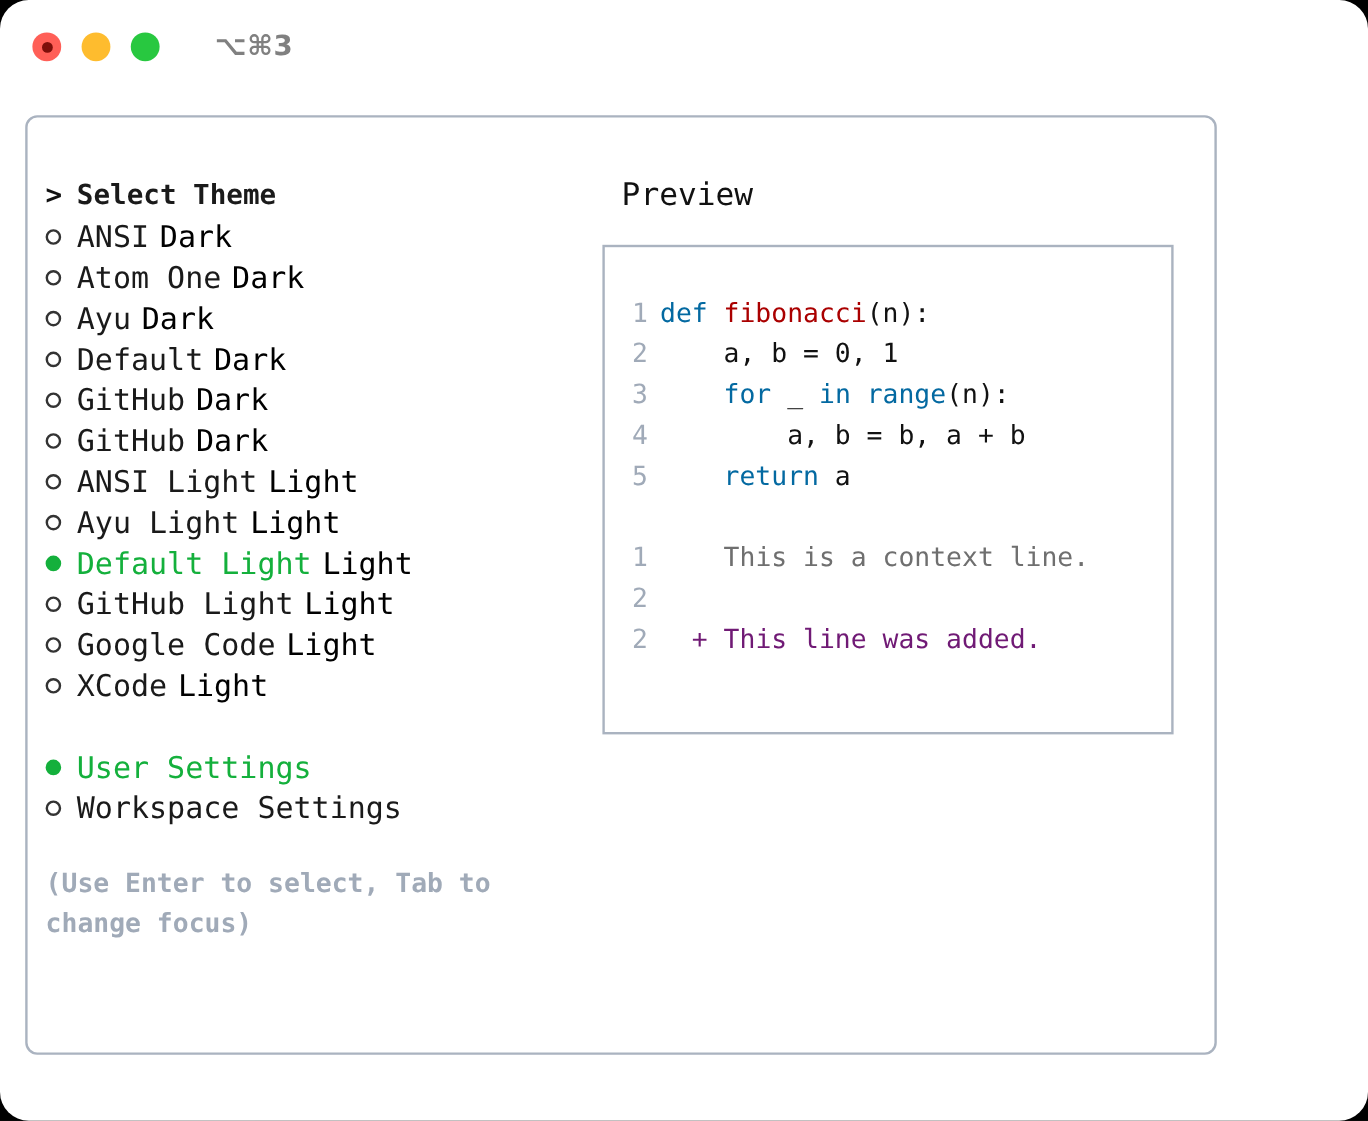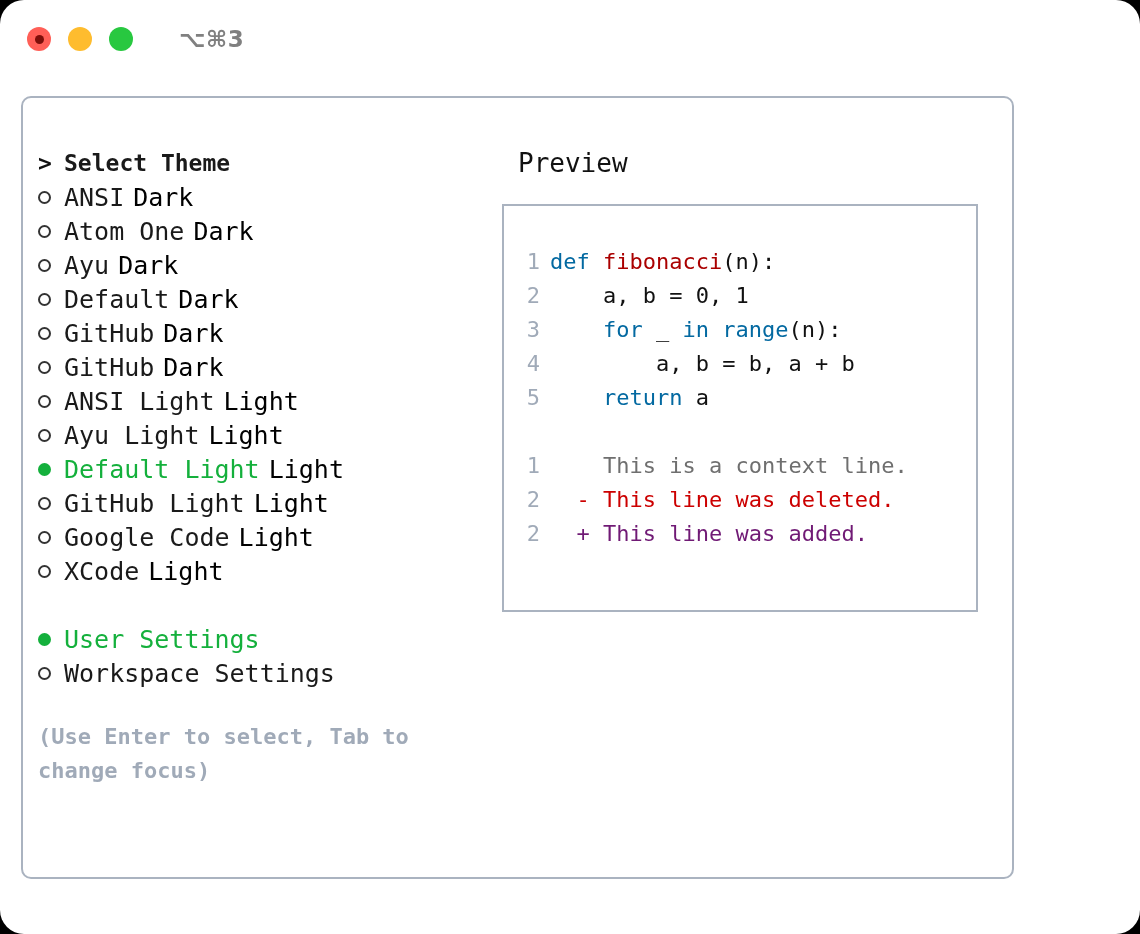--- a/index.html
+++ b/index.html
@@ -254,21 +254,21 @@
           <div id="code-block">
               <div class="code-line"><span class="lineno">1</span><span><span class="kw">def </span><span class="fn">fibonacci</span><span class="plain">(n):</span></span></div>
               <div class="code-line"><span class="lineno">2</span><span><span class="plain">    a, b = 0, 1</span></span></div>
               <div class="code-line"><span class="lineno">3</span><span><span class="plain">    </span><span class="kw">for</span><span class="plain"> _ </span><span class="kw">in</span><span class="plain"> </span><span class="kw">range</span><span class="plain">(n):</span></span></div>
               <div class="code-line"><span class="lineno">4</span><span><span class="plain">        a, b = b, a + b</span></span></div>
               <div class="code-line"><span class="lineno">5</span><span><span class="plain">    </span><span class="kw">return</span><span class="plain"> a</span></span></div>
             </div>
           <div class="blank-line"></div>
           <div id="diff-block">
               <div class="code-line"><span class="lineno">1</span><span class="diff-ctx"><span>   </span><span> This is a context line.</span></span></div>
-              <div class="code-line"><span class="lineno">2</span><span class="diff-del"><span>  -</span><span> This line was deleted.</span></span></div>
+              <div class="code-line"><span class="lineno">2</span></div>
               <div class="code-line"><span class="lineno">2</span><span class="diff-add"><span>  +</span><span> This line was added.</span></span></div>
             </div>
         </div>
       </div>
 
     </div>
   </div>
 
 </div>
 

